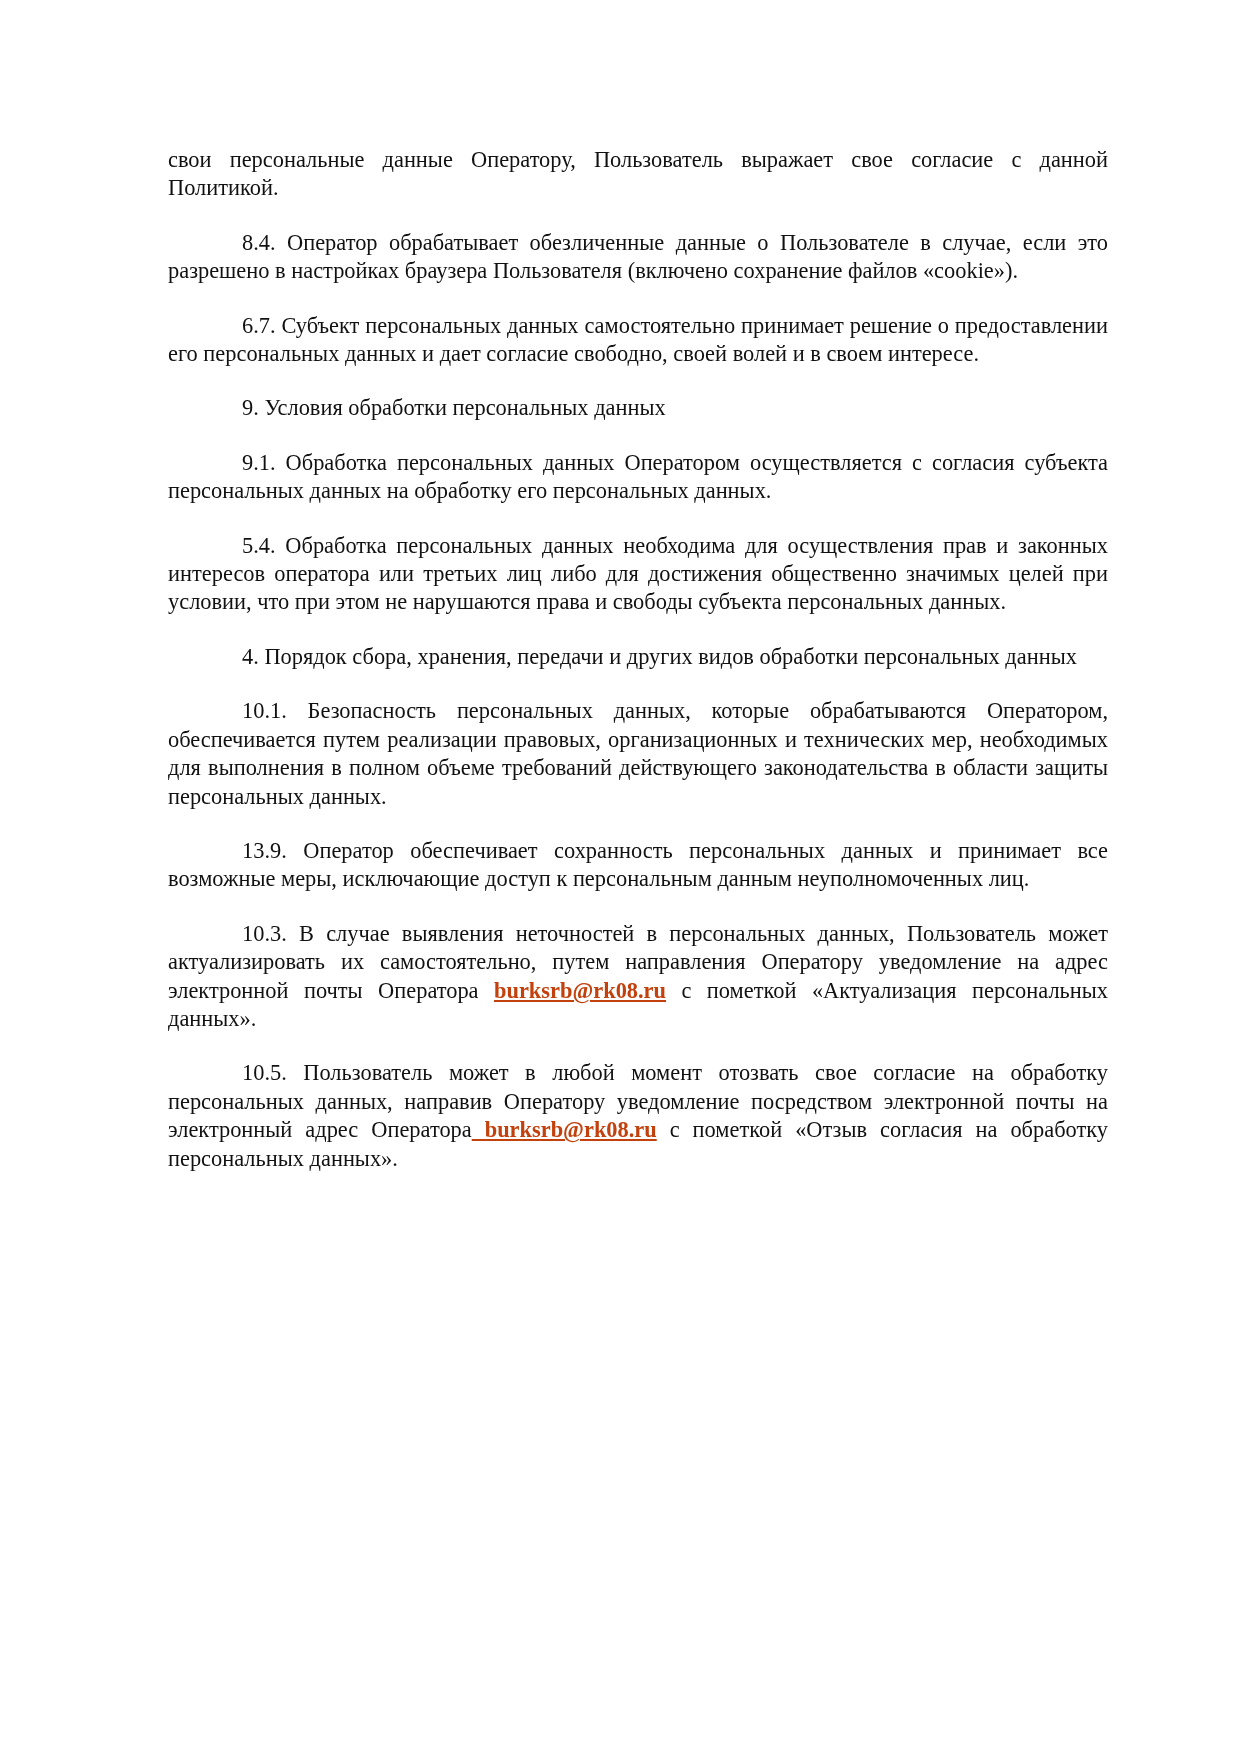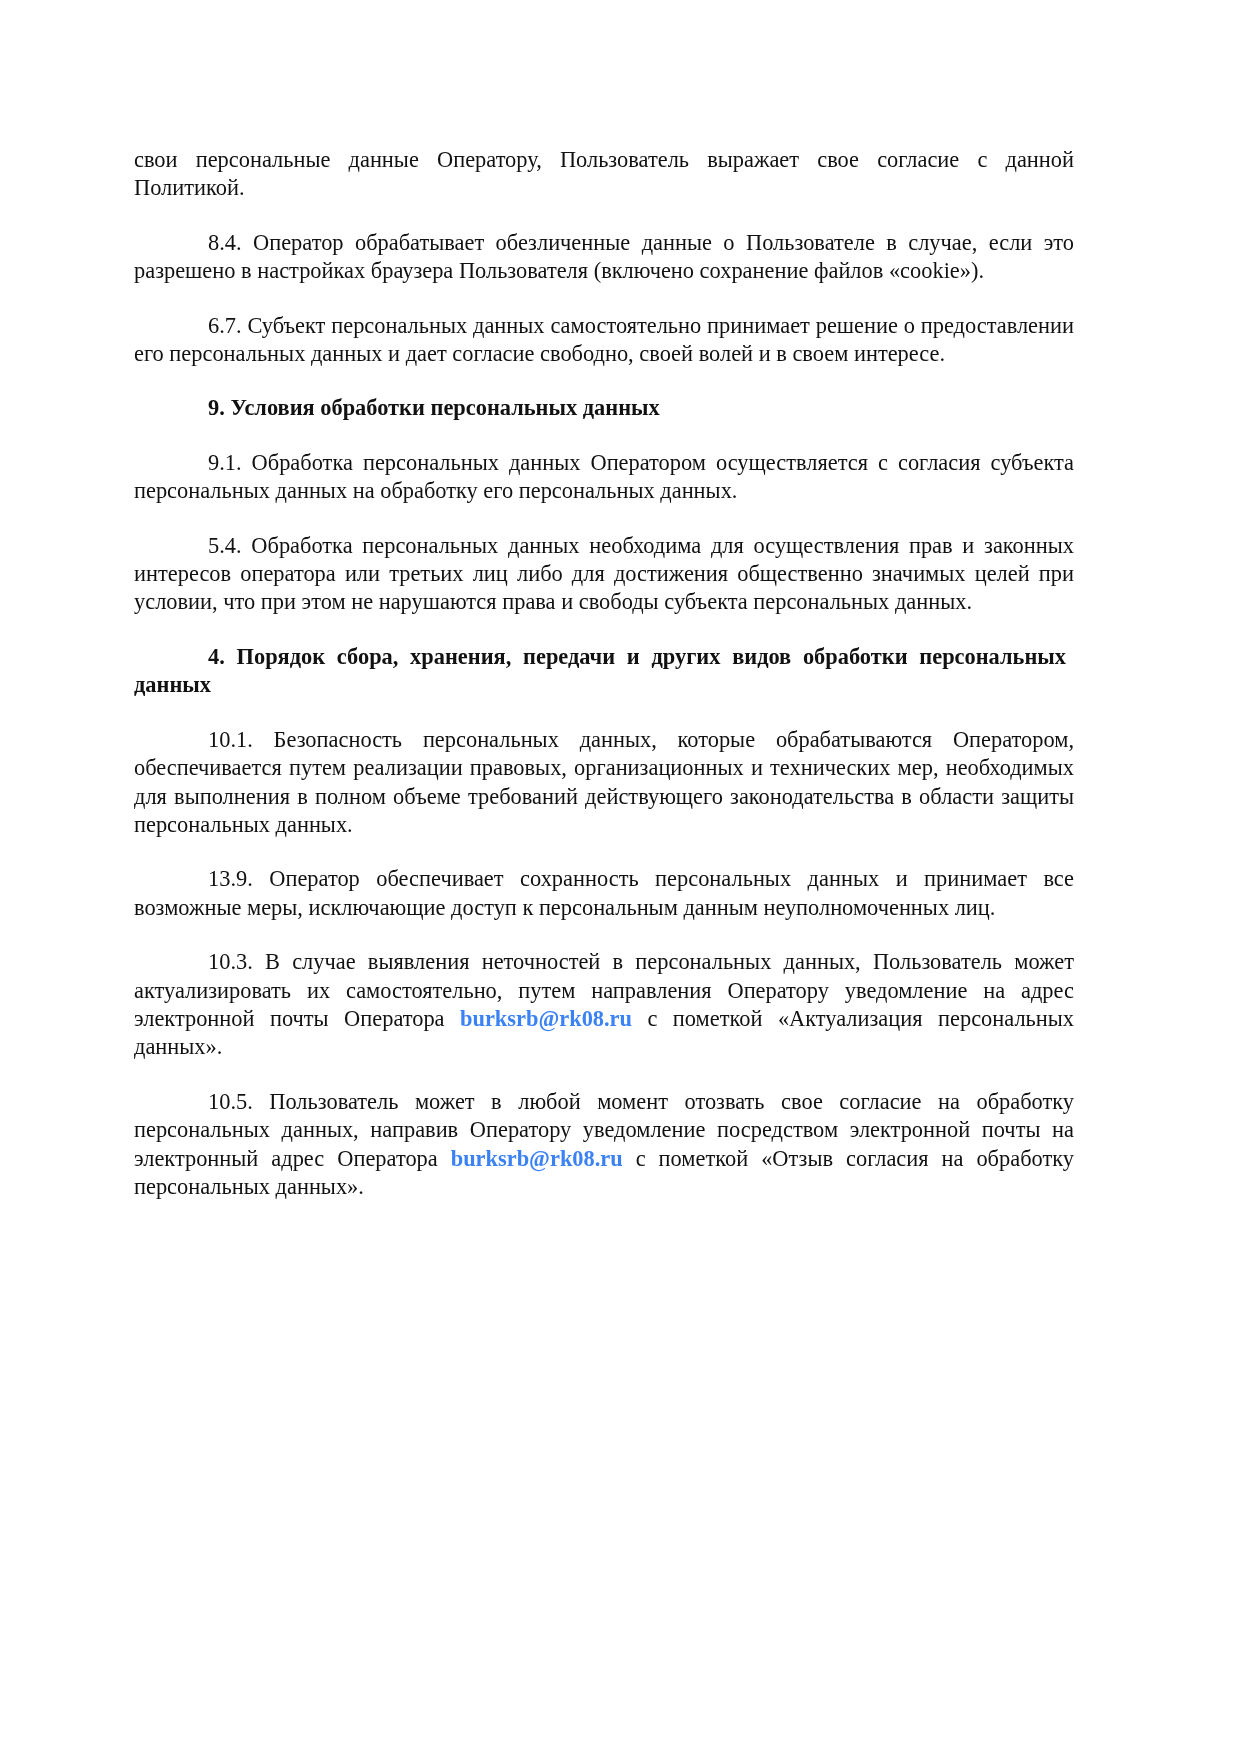--- a/index.html
+++ b/index.html
@@ -8,46 +8,47 @@
       background: #ffffff;
     }
     body {
       width: 1241px;
       height: 1754px;
       position: relative;
       overflow: hidden;
     }
     .page {
       position: absolute;
-      left: 134px;
+      left: 168px;
       top: 146px;
       width: 940px;
       font-family: "Liberation Serif", "DejaVu Serif", serif;
       font-size: 22.4px;
       line-height: 28.4px;
       color: #111111;
       text-align: justify;
     }
     .para {
       margin: 0 0 26px 0;
       text-indent: 74px;
     }
     .para.no-indent {
       text-indent: 0;
     }
     .heading {
       margin: 0 8px 26px 0;
       text-indent: 74px;
-      font-weight: bold;
+      font-weight: normal;
     }
     .email {
       font-weight: bold;
+      text-decoration: underline;
       text-decoration-thickness: 2px;
       text-underline-offset: 2px;
-      color: #3b82f6;
+      color: #c2410c;
       cursor: pointer;
     }
   </style>
 </head>
 <body>
 
 <div class="page">
 
   <p class="para no-indent">свои персональные данные Оператору, Пользователь выражает свое согласие с данной Политикой.</p>
 

